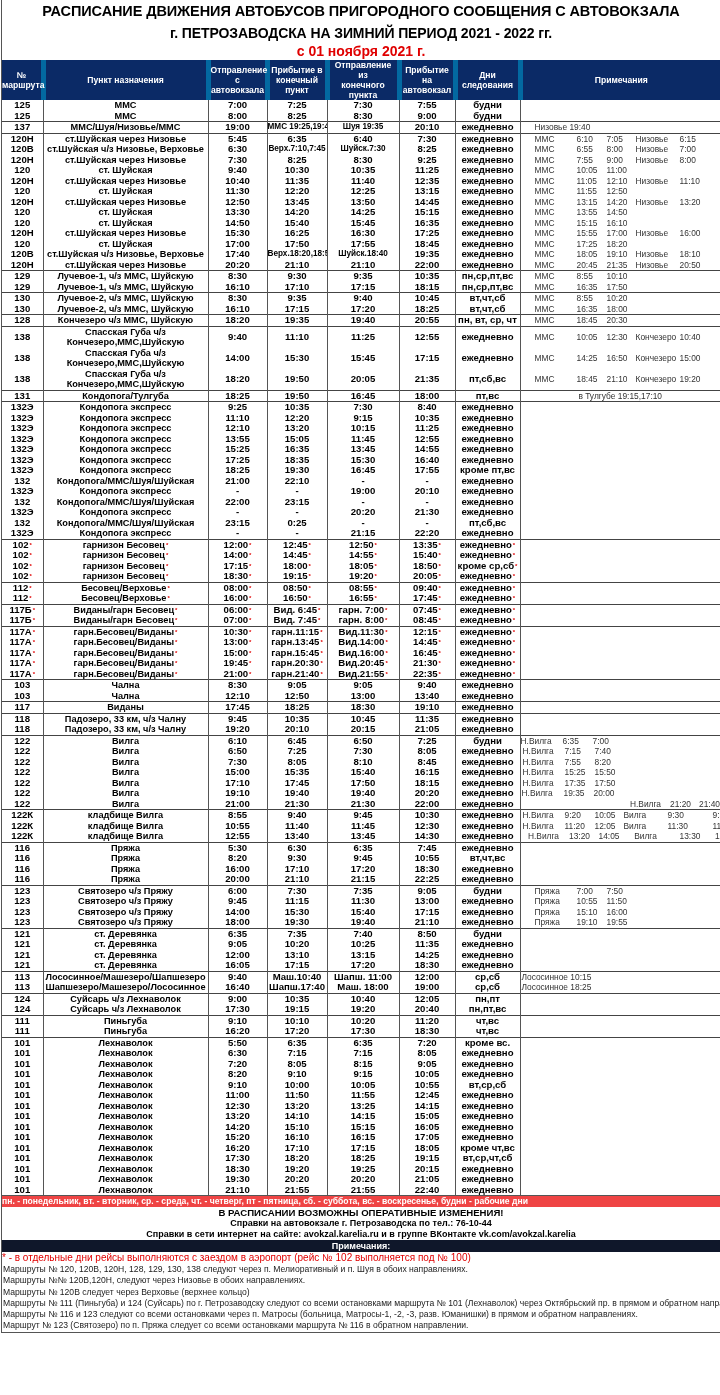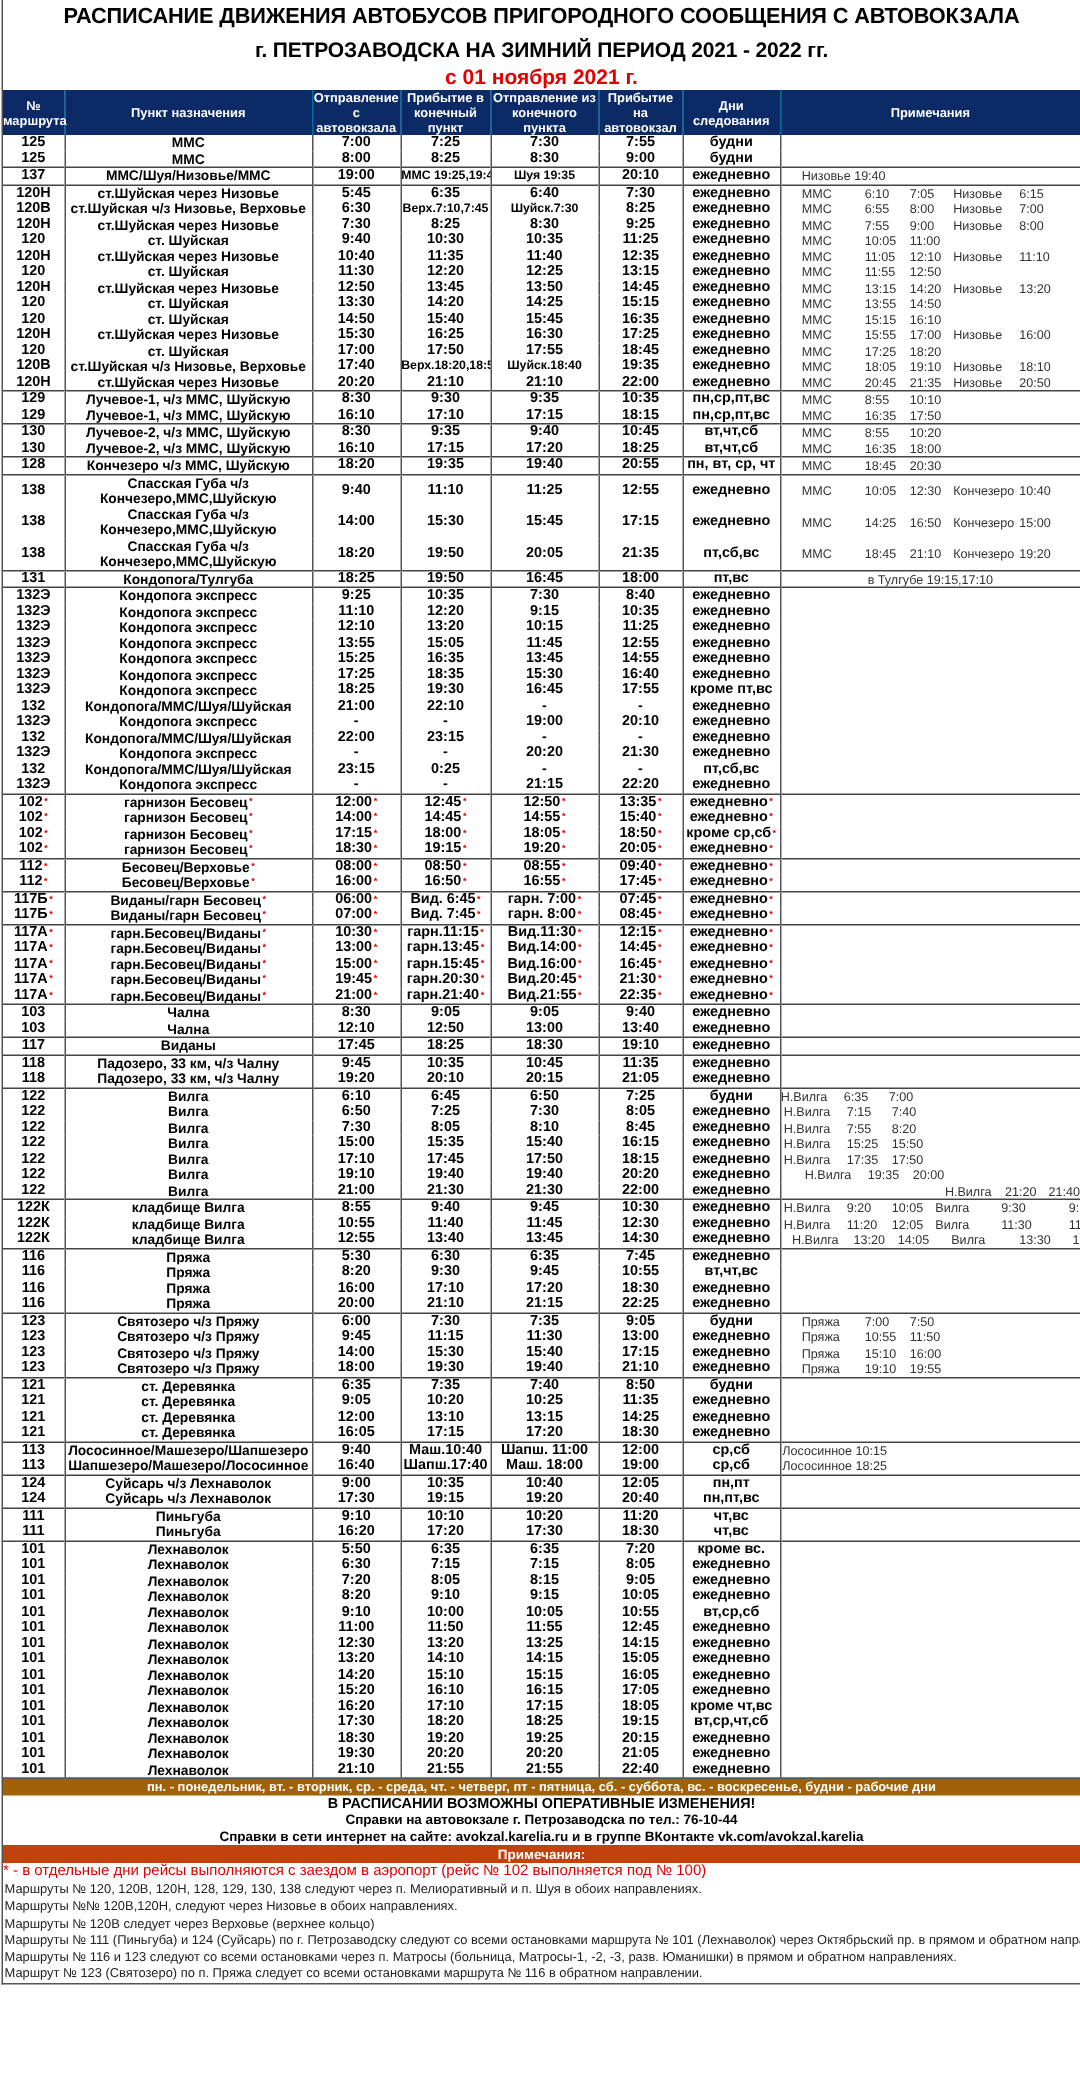--- a/index.html
+++ b/index.html
@@ -3,38 +3,38 @@
 <meta charset="utf-8">
 <style>
   html,body{margin:0;padding:0;background:#fff;}
   body{width:720px;height:1395px;overflow:hidden;font-family:"Liberation Sans",sans-serif;color:#000;}
   .wrap{width:718px;margin:0 1px;border:1px solid #555;border-top:none;position:relative;}
   .title{text-align:center;font-weight:bold;font-size:14.5px;line-height:19px;padding-top:2px;letter-spacing:-0.1px;}
   .title.l2{font-size:14px;line-height:20px;}
   .subtitle{text-align:center;font-weight:bold;font-size:14px;color:#e00000;line-height:16px;height:17px;}
   table{border-collapse:collapse;width:718px;table-layout:fixed;}
   col.c0{width:41px}col.c1{width:165px}col.c2{width:59px}col.c3{width:60px}col.c4{width:72px}col.c5{width:56px}col.c6{width:65px}col.c7{width:200px}
-  thead th{background:#0b2a66;color:#fff;font-weight:bold;font-size:8.6px;line-height:10px;height:25px;padding:0;border-left:1px solid #0369a1;text-align:center;}
+  thead th{background:#0b2a66;color:#fff;font-weight:bold;font-size:8.6px;line-height:10px;height:25px;padding:0;border-left:5px solid #0369a1;text-align:center;}
   thead th:first-child{border-left:none;}
   tbody td{font-size:9.6px;font-weight:bold;line-height:10.5px;height:10.5px;padding:0;text-align:center;border-left:1px solid #555;white-space:nowrap;overflow:hidden;}
   tbody td:first-child{border-left:none;}
   tbody tr.sep td{border-top:1.5px solid #444;}
   td.dest{font-size:9.2px;}
   td.small{font-size:8.2px;}
   td.tall{height:21px;white-space:normal;line-height:10.5px;}
   td.note{text-align:left;font-weight:normal;font-size:8.4px;color:#333;padding-left:14px;}
   td.note.c{text-align:center;padding-left:0;}
   td.note.l{padding-left:1px;}
   .n{display:inline-block;}
   .n0{width:42px}.n1{width:30px}.n2{width:29px}.n3{width:44px}.n4{width:45px}.n5{width:26px}
   .st{color:#e00000;font-size:6px;vertical-align:top;margin-left:1px;}
-  .legend{background:#a16207;color:#fff;font-weight:bold;font-size:8.6px;text-align:center;line-height:11px;height:11px;border-top:1px solid #555;}
+  .legend{background:#ef4444;color:#fff;font-weight:bold;font-size:8.6px;text-align:left;line-height:11px;height:11px;border-top:1px solid #555;}
   .info{text-align:center;font-weight:bold;font-size:9px;line-height:11px;}
   .info.big{font-size:9.6px;}
-  .notes-h{background:#c2410c;color:#fff;font-weight:bold;font-size:9px;text-align:center;line-height:12px;height:12px;}
+  .notes-h{background:#0f172a;color:#fff;font-weight:bold;font-size:9px;text-align:center;line-height:12px;height:12px;}
   .red-note{color:#e00000;font-weight:normal;font-size:10px;line-height:12px;}
   .fn{font-size:8.6px;line-height:11.3px;color:#222;padding-left:1px;white-space:nowrap;overflow:hidden;}
 </style>
 </head>
 <body>
 
 <div class="wrap">
   <div class="title">РАСПИСАНИЕ ДВИЖЕНИЯ АВТОБУСОВ ПРИГОРОДНОГО СООБЩЕНИЯ С АВТОВОКЗАЛА</div>
   <div class="title l2">г. ПЕТРОЗАВОДСКА НА ЗИМНИЙ ПЕРИОД 2021 - 2022 гг.</div>
   <div class="subtitle">с 01 ноября 2021 г.</div>
@@ -674,21 +674,21 @@
           <td class="note" style="padding-left: 2px;"><span class="n n0">Н.Вилга</span><span class="n n1">17:35</span><span class="n n2">17:50</span></td>
         </tr>
         <tr>
           <td><span>122</span></td>
           <td class="dest"><span>Вилга</span></td>
           <td><span>19:10</span></td>
           <td><span>19:40</span></td>
           <td><span>19:40</span></td>
           <td><span>20:20</span></td>
           <td><span>ежедневно</span></td>
-          <td class="note" style="padding-left: 16px;"><span class="n n0">Н.Вилга</span><span class="n n1">19:35</span><span class="n n2">20:00</span></td>
+          <td class="note" style="padding-left: 1px;"><span class="n n0">Н.Вилга</span><span class="n n1">19:35</span><span class="n n2">20:00</span></td>
         </tr>
         <tr>
           <td><span>122</span></td>
           <td class="dest"><span>Вилга</span></td>
           <td><span>21:00</span></td>
           <td><span>21:30</span></td>
           <td><span>21:30</span></td>
           <td><span>22:00</span></td>
           <td><span>ежедневно</span></td>
           <td class="note" style="padding-left: 2px; text-align: right;"><span class="n n0">Н.Вилга</span><span class="n n1">21:20</span><span class="n n2">21:40</span></td>

